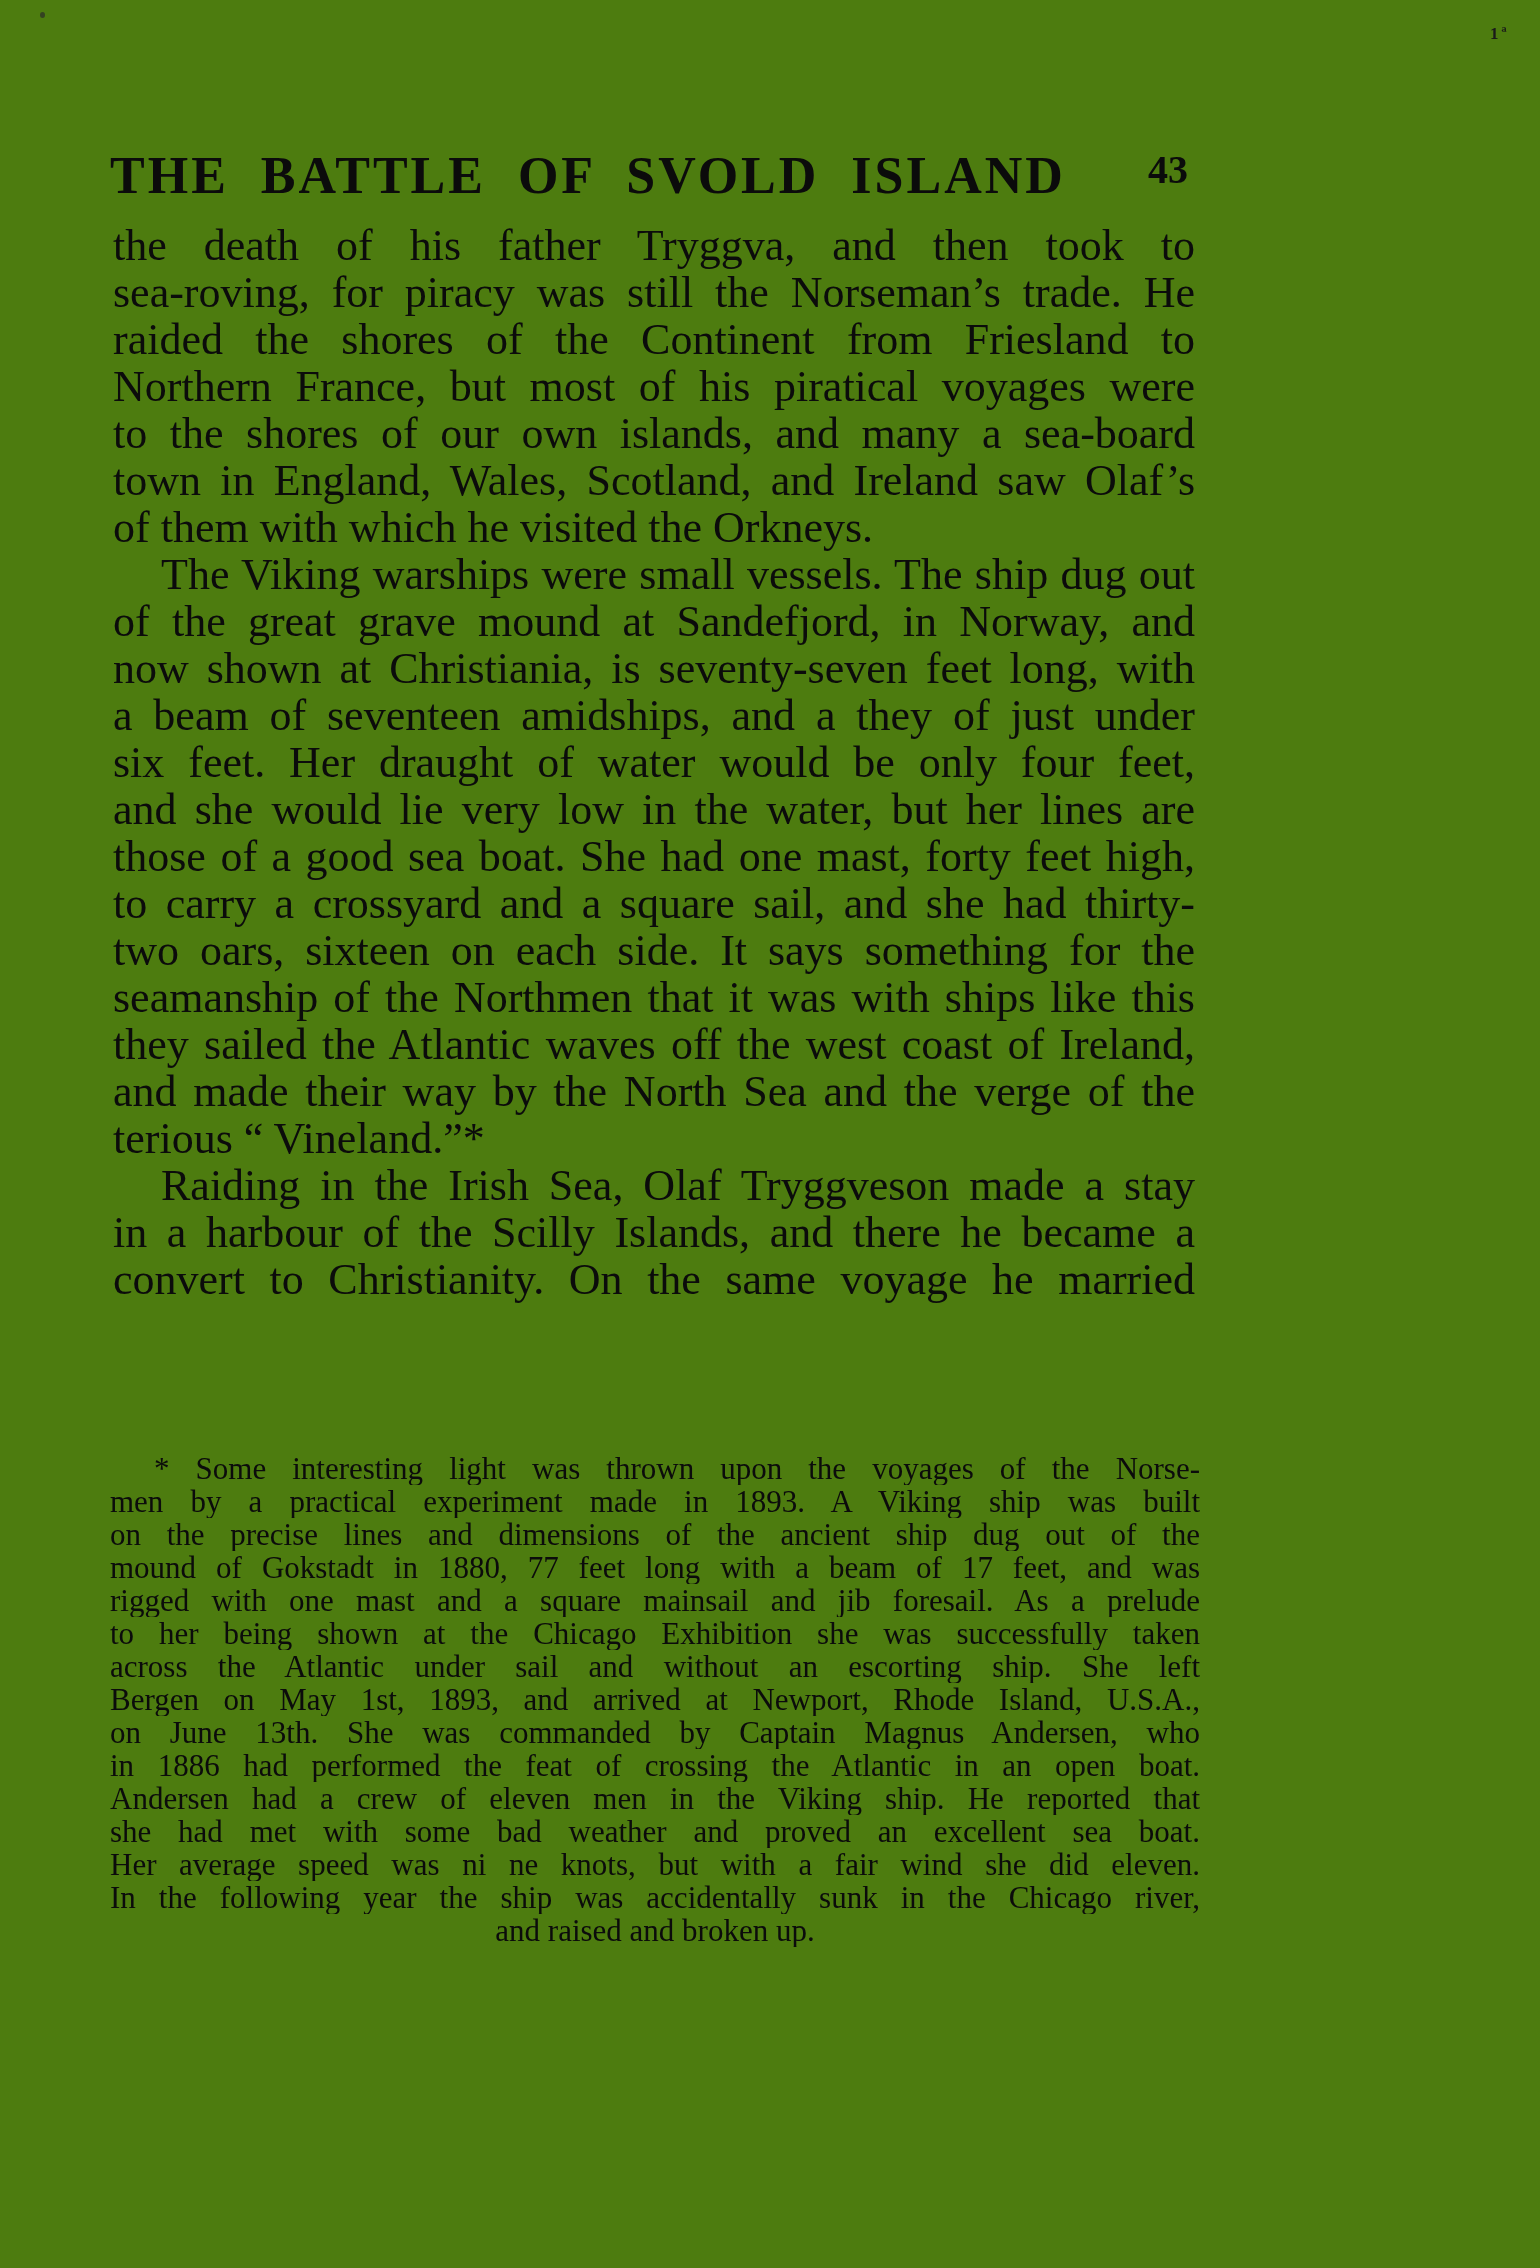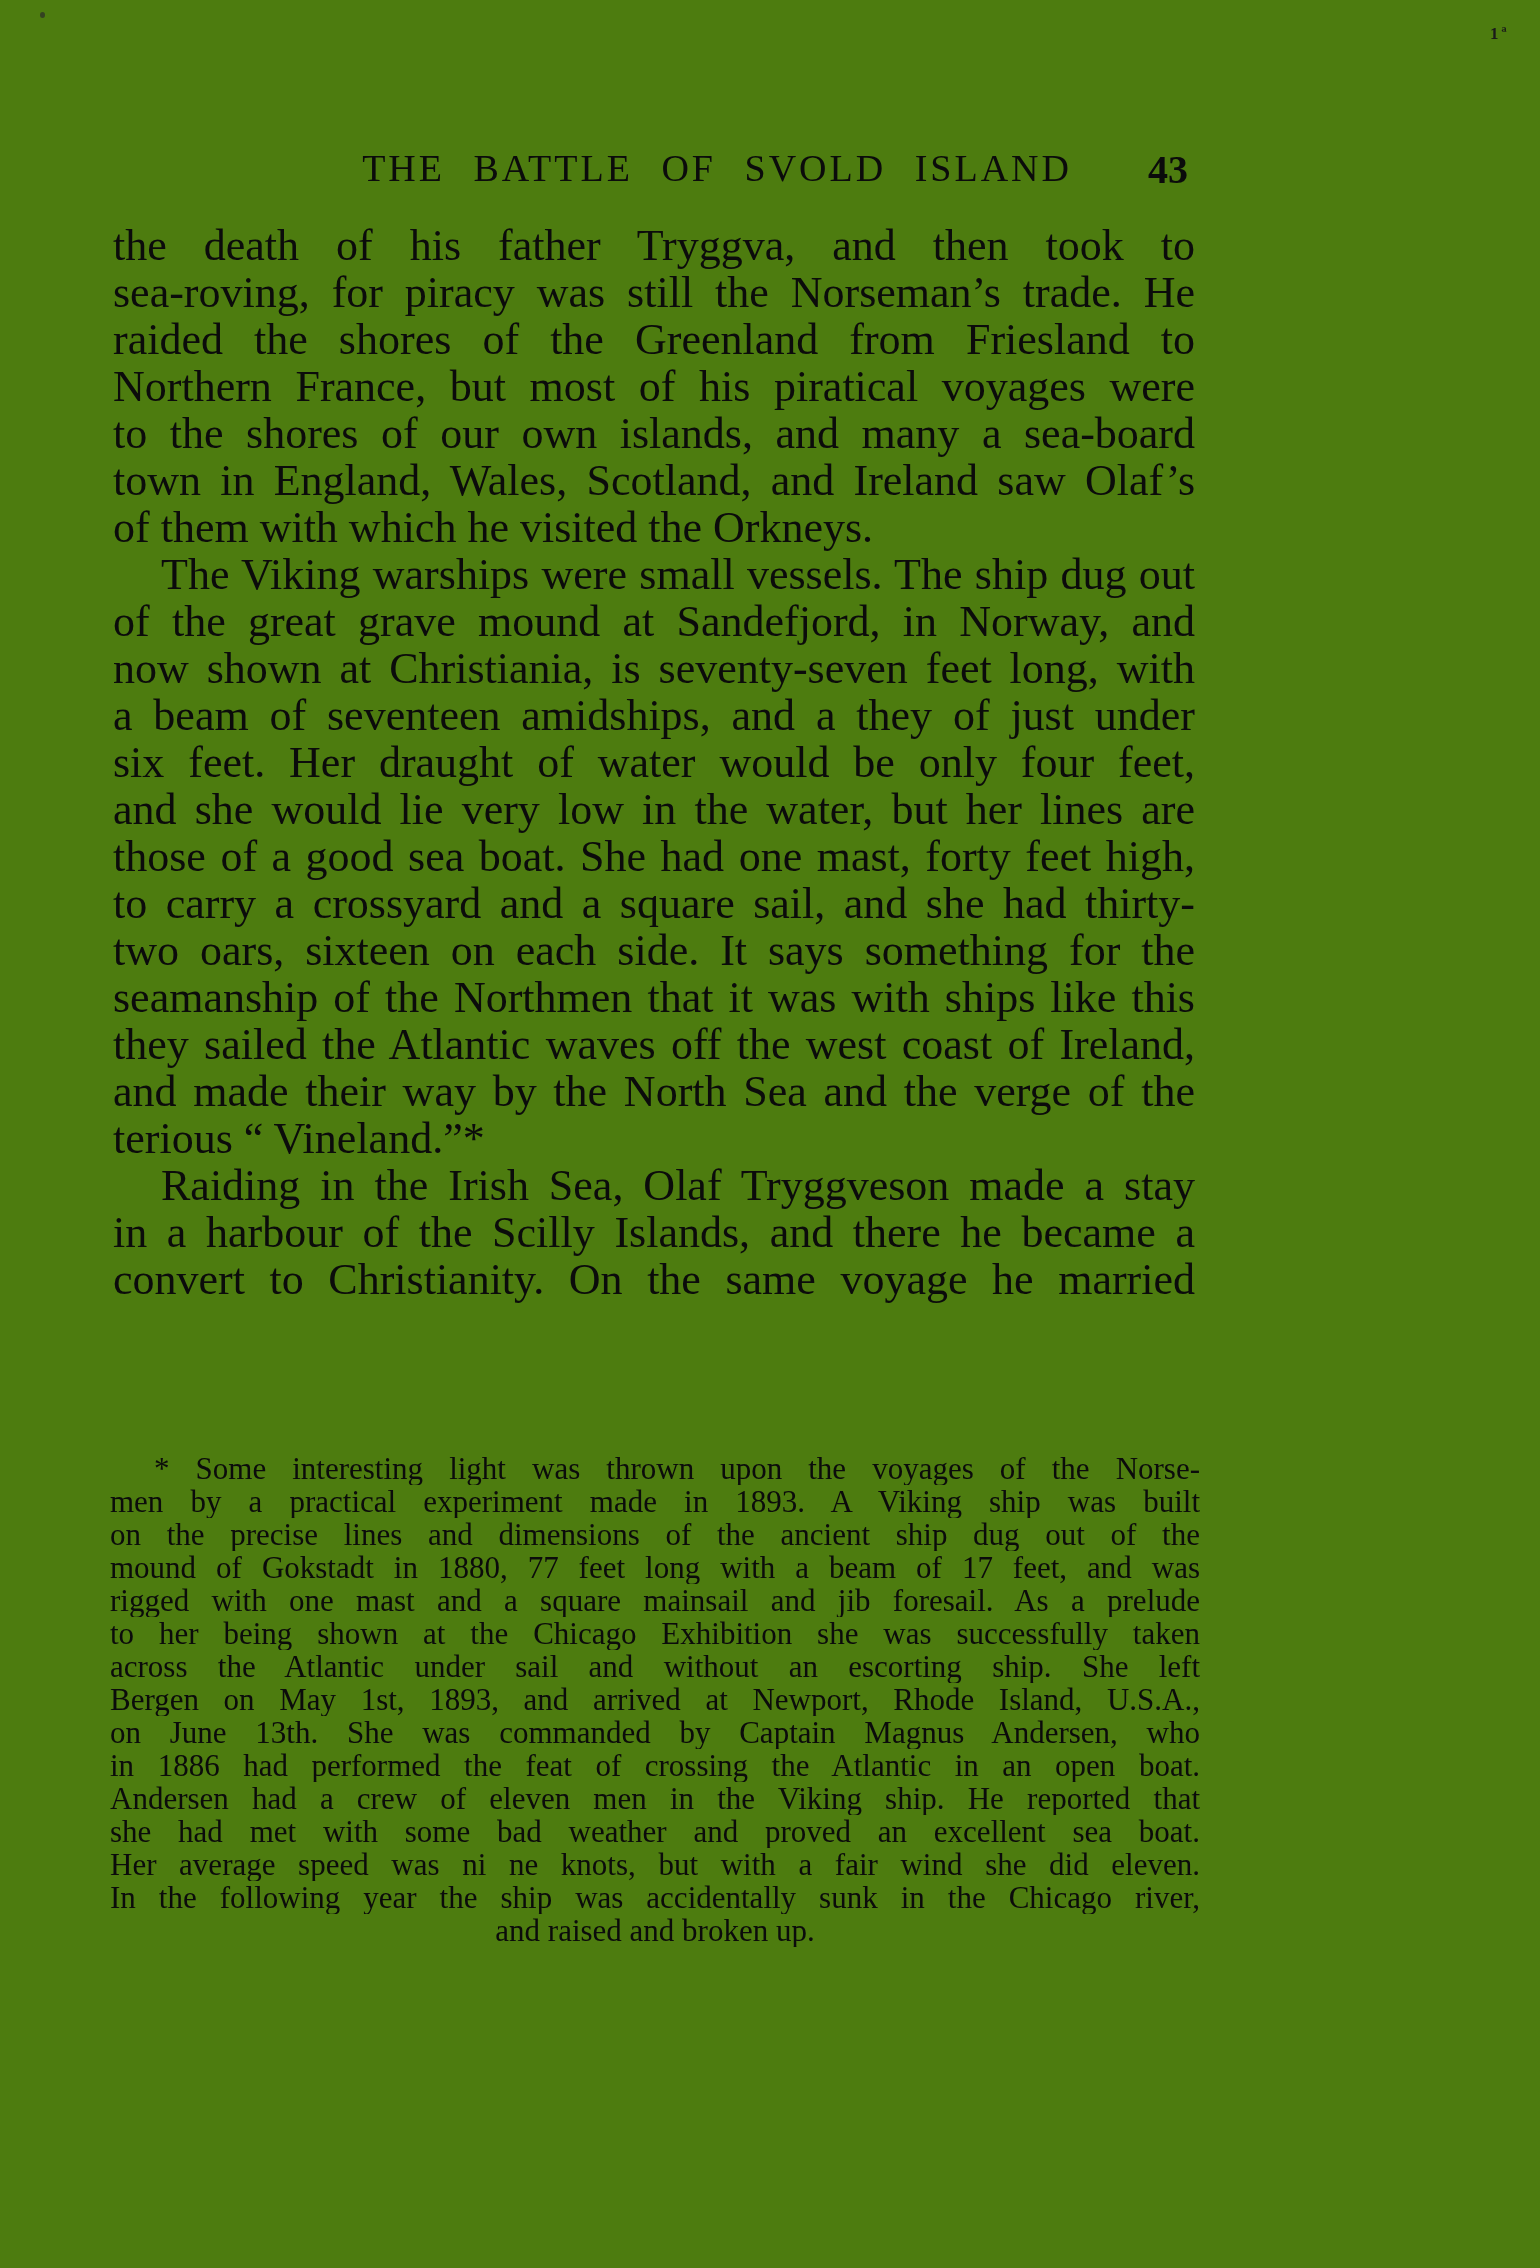--- a/index.html
+++ b/index.html
@@ -43,23 +43,23 @@
     position: absolute;
     left: 110px;
     top: 146px;
     width: 1082px;
     height: 46px;
   }
   .running-title {
     position: absolute;
     left: 0;
     right: 120px;
-    text-align: right;
-    font-size: 38px;
-    font-weight: normal;
+    text-align: left;
+    font-size: 52px;
+    font-weight: bold;
     letter-spacing: 3px;
     word-spacing: 16px;
     white-space: nowrap;
   }
   .page-number {
     position: absolute;
     right: 4px;
     top: 0;
     font-size: 40px;
     font-weight: bold;
@@ -122,21 +122,21 @@
   <div class="speck-tr">1ª</div>
 
   <div class="header">
     <span class="running-title">THE BATTLE OF SVOLD ISLAND</span>
     <span class="page-number">43</span>
   </div>
 
   <div class="body-text">
       <div class="bline">the death of his father Tryggva, and then took to</div>
       <div class="bline">sea-roving, for piracy was still the Norseman’s trade.  He</div>
-      <div class="bline">raided the shores of the Greenland from Friesland to</div>
+      <div class="bline">raided the shores of the Continent from Friesland to</div>
       <div class="bline">Northern France, but most of his piratical voyages were</div>
       <div class="bline">to the shores of our own islands, and many a sea-board</div>
       <div class="bline">town in England, Wales, Scotland, and Ireland saw Olaf’s</div>
       <div class="bline last">of them with which he visited the Orkneys.</div>
       <div class="bline indent">The Viking warships were small vessels.  The ship dug out</div>
       <div class="bline">of the great grave mound at Sandefjord, in Norway, and</div>
       <div class="bline">now shown at Christiania, is seventy-seven feet long, with</div>
       <div class="bline">a beam of seventeen amidships, and a they of just under</div>
       <div class="bline">six feet.  Her draught of water would be only four feet,</div>
       <div class="bline">and she would lie very low in the water, but her lines are</div>

